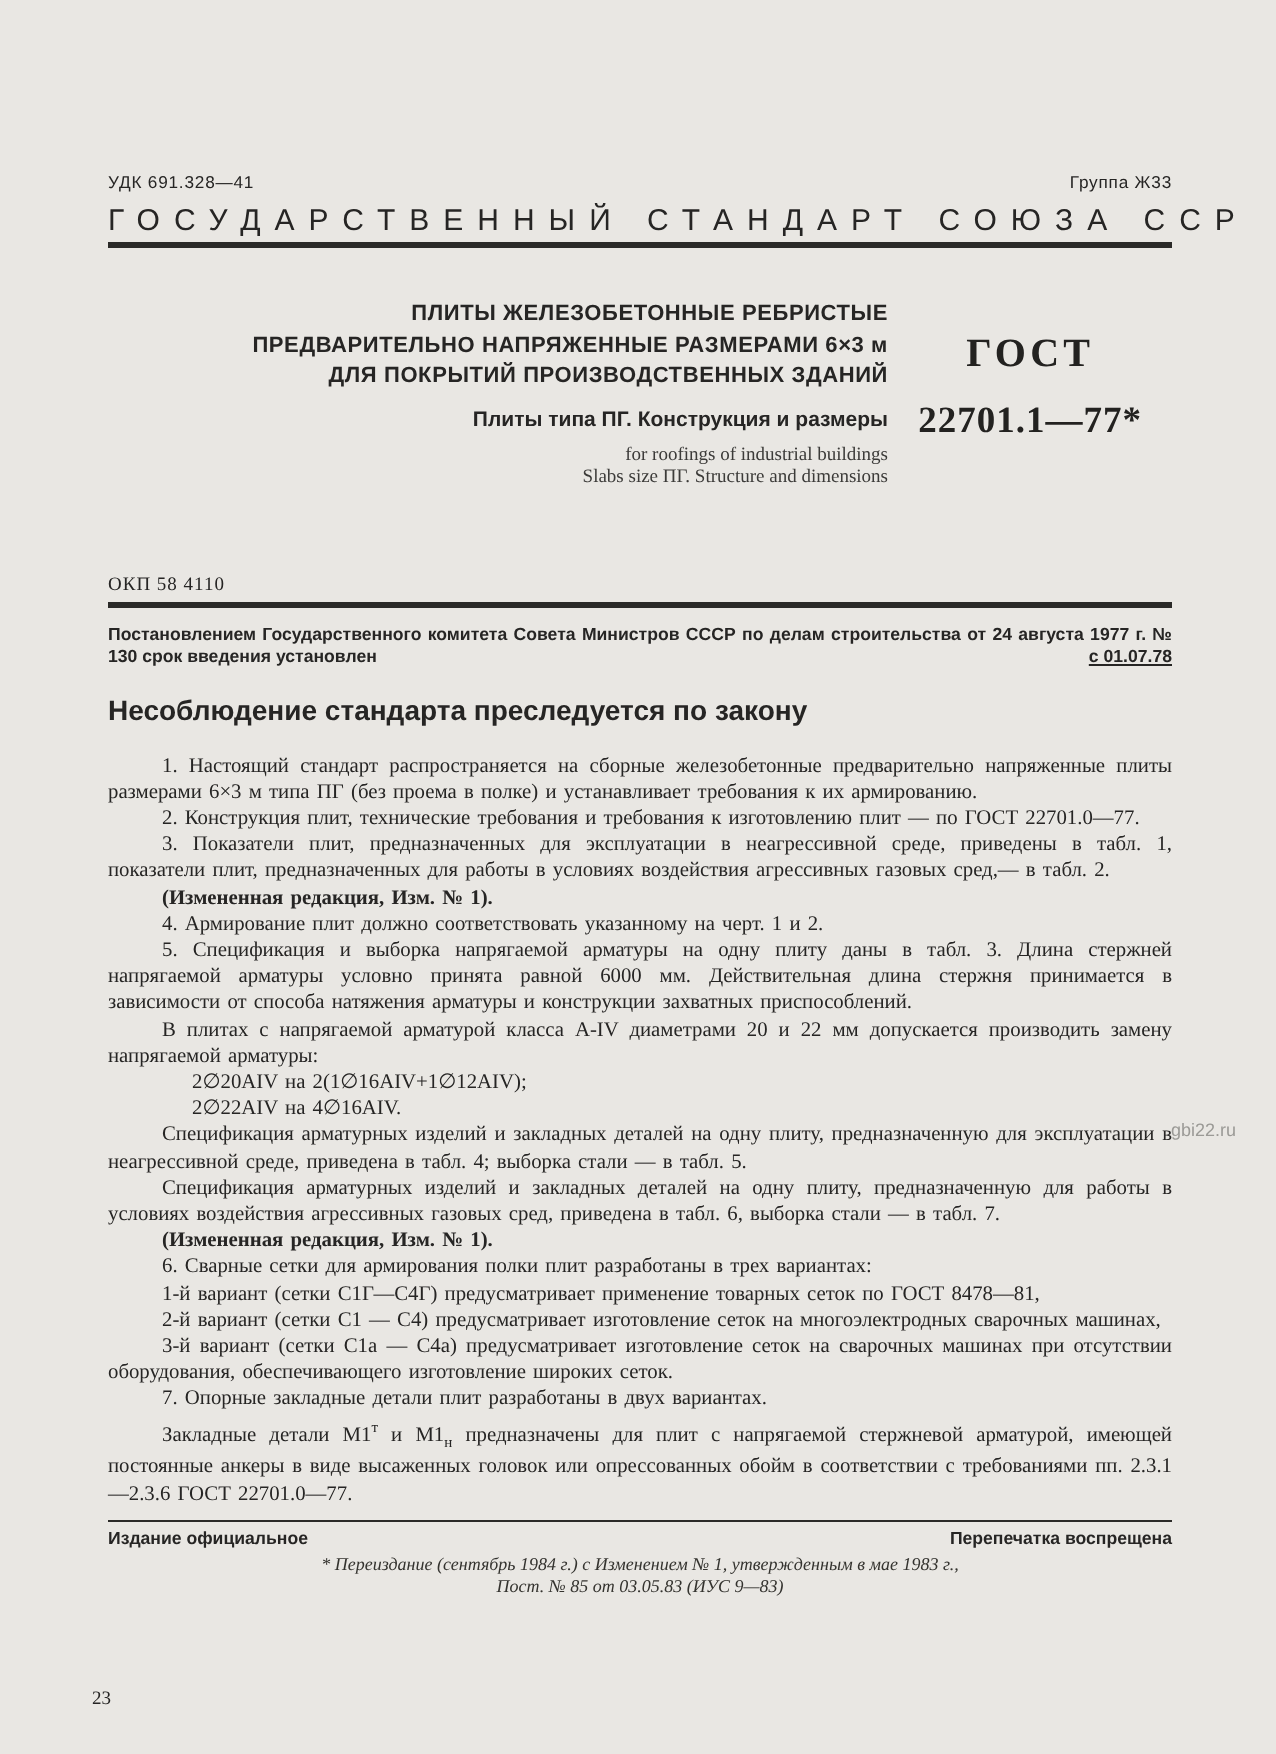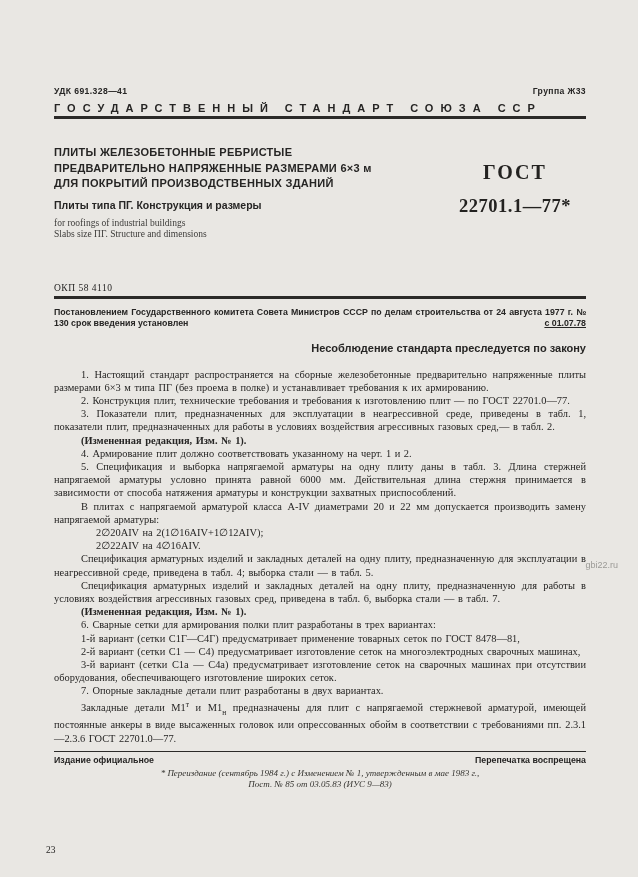--- a/index.html
+++ b/index.html
@@ -18,48 +18,48 @@
     overflow: hidden;
     box-sizing: border-box;
     padding: 86px 52px 0 54px;
   }
 
   
   .udk-row {
     display: flex;
     justify-content: space-between;
     font-family: "Liberation Sans", sans-serif;
-    font-weight: bold;
+    font-weight: normal;
     font-size: 8.6px;
     letter-spacing: 0.4px;
   }
   .state-standard {
     margin-top: 6px;
     font-family: "Liberation Sans", sans-serif;
-    font-weight: bold;
-    font-size: 11px;
+    font-weight: normal;
+    font-size: 15px;
     letter-spacing: 7px;
     white-space: nowrap;
     text-align: justify;
   }
   .rule-thick {
     height: 3px;
     background: #2b2a28;
     margin-top: 2px;
   }
 
   
   .title-block {
     display: flex;
     margin-top: 26px;
     min-height: 118px;
   }
   .title-left {
     width: 390px;
-    text-align: left;
+    text-align: right;
   }
   .title-main {
     font-family: "Liberation Sans", sans-serif;
     font-weight: bold;
     font-size: 11px;
     line-height: 15.5px;
     letter-spacing: 0.3px;
   }
   .title-sub {
     margin-top: 7px;
@@ -98,24 +98,24 @@
   }
   .decree-text { margin: 0; text-align: justify; width: 100%; }
   .decree-date {
     position: absolute;
     right: 0;
     bottom: 0;
     text-decoration: underline;
   }
   .law-notice {
     margin-top: 12px;
-    text-align: right;
-    font-family: "Liberation Sans", sans-serif;
-    font-weight: bold;
-    font-size: 11px;
+    text-align: left;
+    font-family: "Liberation Sans", sans-serif;
+    font-weight: bold;
+    font-size: 14px;
   }
 
   
   .body-text { margin-top: 14px; }
   .body-text p.para {
     margin: 0;
     font-size: 10.4px;
     line-height: 13.2px;
     text-align: justify;
     text-indent: 27px;

